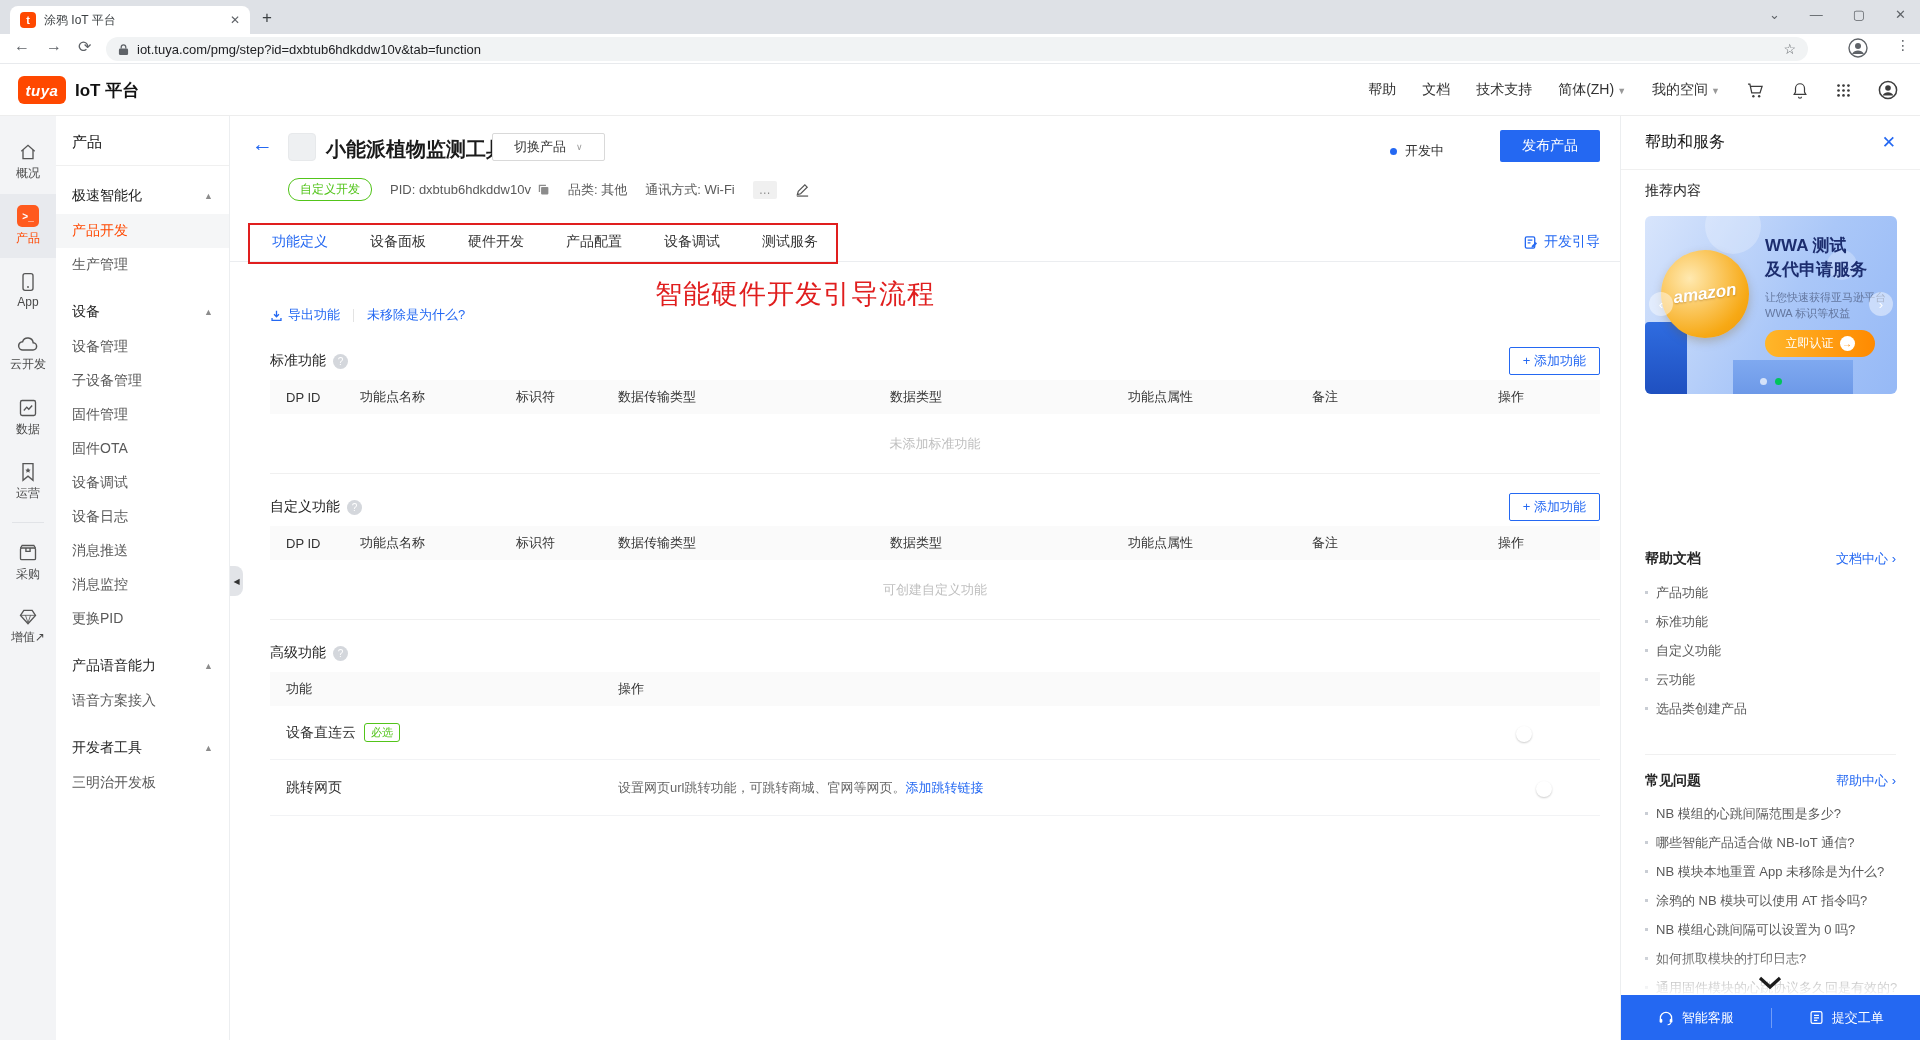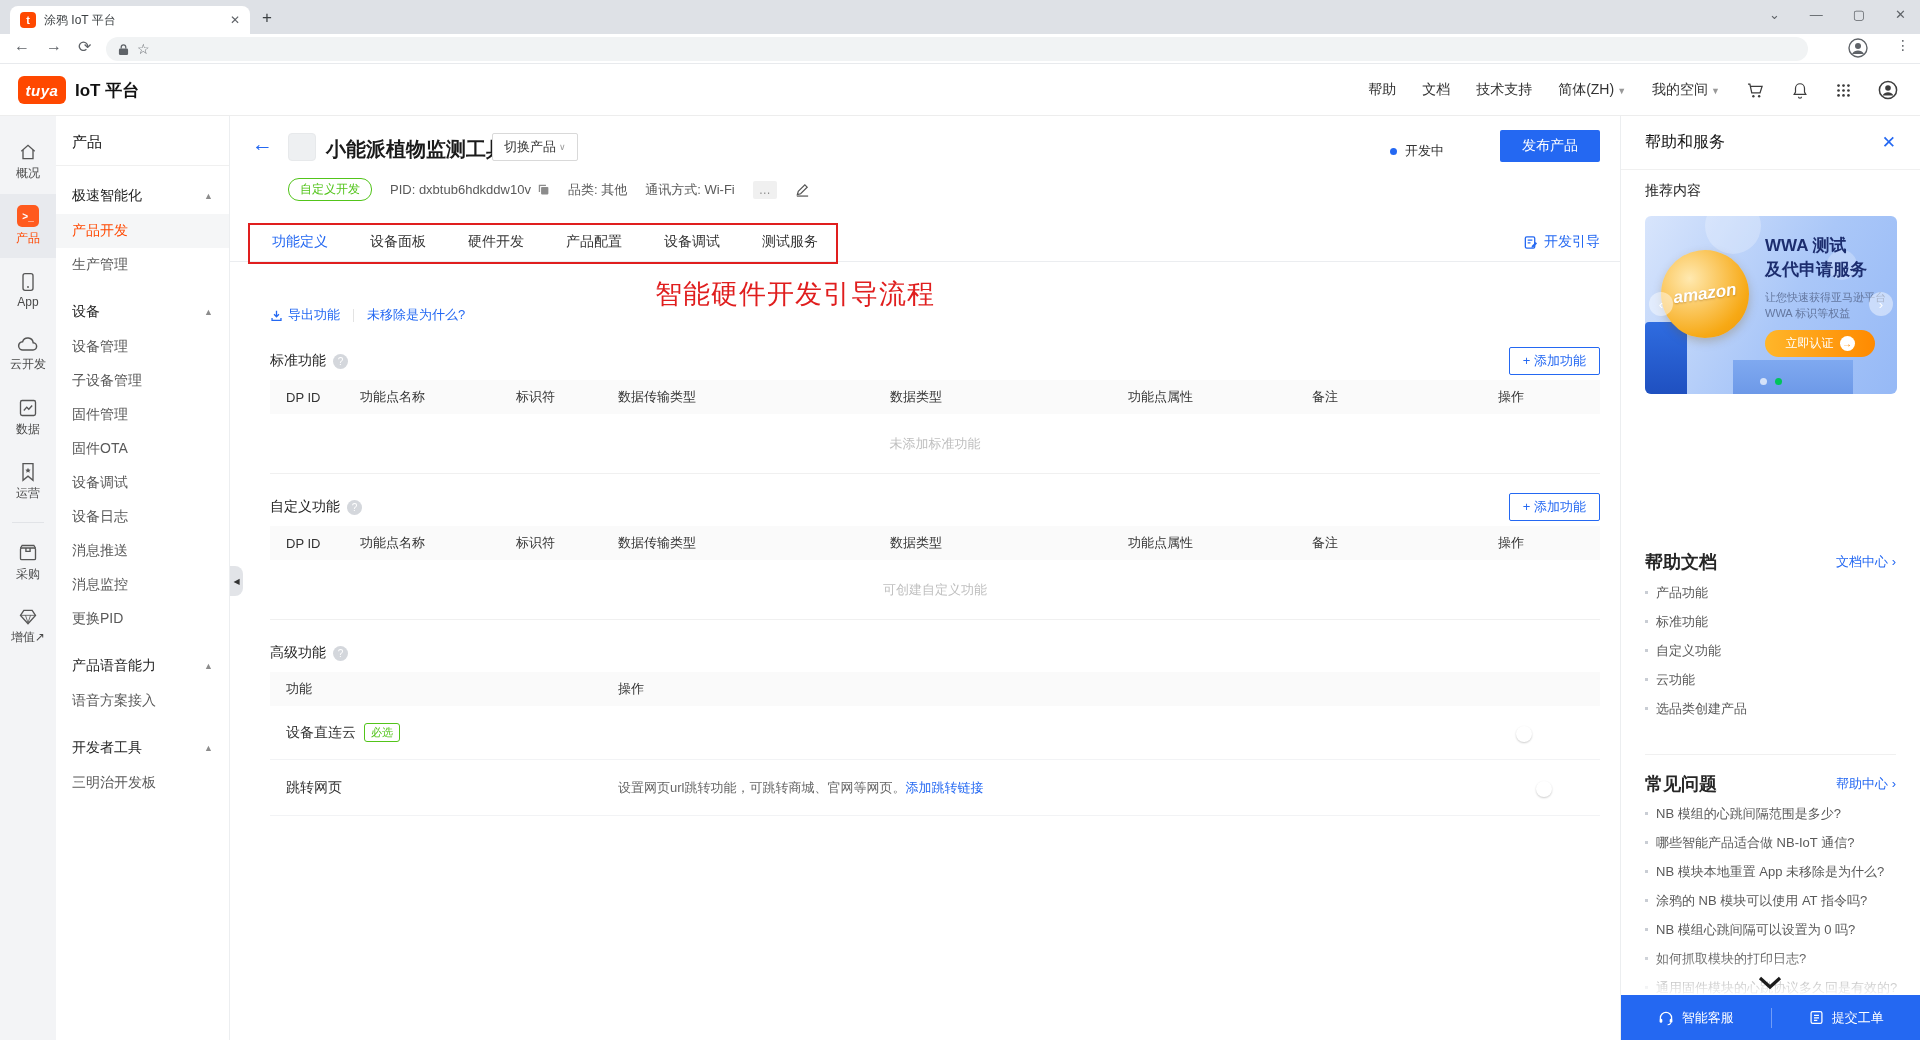--- a/index.html
+++ b/index.html
@@ -49,21 +49,21 @@
   .sb-caret { font-size:9px; color:#8c8c8c; }
   .sb-item { padding:8px 16px; font-size:14px; color:#595959; cursor:pointer; }
   .sb-item.active { color:#ff4800; background:#f5f6f7; }
   .collapse-handle { position:absolute; left:230px; top:566px; width:13px; height:30px; background:#e2e4e8; border-radius:0 8px 8px 0; display:flex; align-items:center; justify-content:center; font-size:8px; color:#333; }
 
   
   .phead { position:absolute; left:230px; top:116px; width:1390px; height:106px; }
   .back-arrow { position:absolute; left:22px; top:16px; color:#2468f2; font-size:21px; font-weight:bold; }
   .pthumb { position:absolute; left:58px; top:17px; width:28px; height:28px; background:#eef0f2; border-radius:4px; border:1px solid #e7e9eb; }
   .ptitle { position:absolute; left:96px; top:20px; font-size:20px; font-weight:600; color:#1a1a1a; }
-  .switch-btn { position:absolute; left:262px; top:17px; height:28px; padding:0 11px; border:1px solid #d9d9d9; border-radius:2px; background:#fff; font-size:13px; color:#333; display:flex; align-items:center; gap:0; }
+  .switch-btn { position:absolute; left:262px; top:17px; height:28px; padding:0 21px; border:1px solid #d9d9d9; border-radius:2px; background:#fff; font-size:13px; color:#333; display:flex; align-items:center; gap:7px; }
   .meta-row { position:absolute; left:58px; top:62px; display:flex; align-items:center; gap:18px; }
   .badge-dev { border:1px solid #52c41a; color:#52c41a; font-size:12px; border-radius:11px; padding:2px 11px; }
   .meta-txt { font-size:13px; color:#595959; display:flex; align-items:center; gap:6px; }
   .more-box { width:24px; height:18px; background:#f0f0f0; border-radius:2px; color:#8c8c8c; font-size:12px; display:flex; align-items:center; justify-content:center; line-height:0; }
   .status-wrap { position:absolute; right:176px; top:26px; display:flex; align-items:center; gap:8px; font-size:13px; color:#333; }
   .status-dot { width:7px; height:7px; border-radius:50%; background:#2468f2; }
   .publish-btn { position:absolute; right:20px; top:14px; width:100px; height:32px; background:#2468f2; color:#fff; font-size:14px; border:none; border-radius:2px; }
 
   
   .tabs-row { position:absolute; left:230px; top:222px; width:1390px; height:40px; border-bottom:1px solid #ebedf0; display:flex; align-items:center; padding-left:42px; gap:42px; }
@@ -119,21 +119,21 @@
   .bn-d1 { position:absolute; left:120px; top:74px; font-size:11px; color:#64779f; }
   .bn-d2 { position:absolute; left:120px; top:90px; font-size:11px; color:#64779f; }
   .bn-cta { position:absolute; left:120px; top:114px; width:110px; height:27px; border-radius:14px; background:linear-gradient(90deg,#ffb62a,#ff8a00); color:#fff; font-size:12px; display:flex; align-items:center; justify-content:center; gap:6px; }
   .cta-arrow { width:15px; height:15px; border-radius:50%; background:#fff; color:#ff8a00; font-size:10px; display:flex; align-items:center; justify-content:center; }
   .bn-arrow { position:absolute; top:76px; width:24px; height:24px; border-radius:50%; background:rgba(255,255,255,.45); color:#fff; font-size:13px; display:flex; align-items:center; justify-content:center; }
   .bn-prev { left:4px; } .bn-next { right:4px; }
   .bn-dots { position:absolute; bottom:9px; left:0; width:100%; display:flex; justify-content:center; gap:8px; }
   .bdot { width:7px; height:7px; border-radius:50%; background:rgba(255,255,255,.7); }
   .bdot.active { background:#00c45a; }
   .panel-sec-head { position:absolute; left:24px; right:24px; display:flex; align-items:center; justify-content:space-between; }
-  .psh-title { font-size:18px; color:#262626; font-weight:600; }
+  .psh-title { font-size:14px; color:#262626; font-weight:600; }
   .psh-more { font-size:13px; color:#2468f2; }
   .doc-list { position:absolute; left:24px; top:462px; }
   .doc-item { display:flex; align-items:center; gap:8px; height:29px; font-size:13px; color:#595959; }
   .sq-bullet { width:3px; height:3px; background:#c9cdd4; flex:none; }
   .panel-div { position:absolute; left:24px; right:24px; top:638px; height:1px; background:#f0f0f0; }
   .faq-list { position:absolute; left:24px; top:688px; width:254px; }
   .faq-item { display:flex; gap:8px; font-size:13px; color:#595959; line-height:20px; margin-bottom:9px; }
   .faq-item .sq-bullet { margin-top:8px; }
   .faq-fade { position:absolute; left:1px; bottom:45px; width:298px; height:42px; background:linear-gradient(180deg,rgba(255,255,255,0),rgba(255,255,255,.95)); pointer-events:none; }
   .panel-chevron { position:absolute; left:136px; bottom:50px; }
@@ -163,20 +163,21 @@
 
   <div class="toolbar">
     <span class="navbtn" style="left:14px;">←</span>
     <span class="navbtn" style="left:46px;">→</span>
     <span class="navbtn" style="left:78px;">⟳</span>
     <div class="omnibox">
       <svg width="11" height="13" viewBox="0 0 12 14">
           <rect x="1" y="6" width="10" height="7" rx="1.5" fill="#5f6368"></rect>
           <path d="M3.5 6V4.5a2.5 2.5 0 0 1 5 0V6" fill="none" stroke="#5f6368" stroke-width="1.4"></path>
         </svg>
+      <span class="url-text">iot.tuya.com/pmg/step?id=dxbtub6hdkddw10v&amp;tab=function</span>
       <span class="star">☆</span>
     </div>
     <span class="toolbar-avatar">
       <svg width="20" height="20" viewBox="0 0 20 20">
           <circle cx="10" cy="10" r="9" fill="none" stroke="#5f6368" stroke-width="1.4"></circle>
           <circle cx="10" cy="8" r="3" fill="#5f6368"></circle>
           <path d="M4 16c1.5-2.6 3.6-3.5 6-3.5s4.5.9 6 3.5" fill="#5f6368"></path>
         </svg>
     </span>
     <span class="menu-dots">⋮</span>

